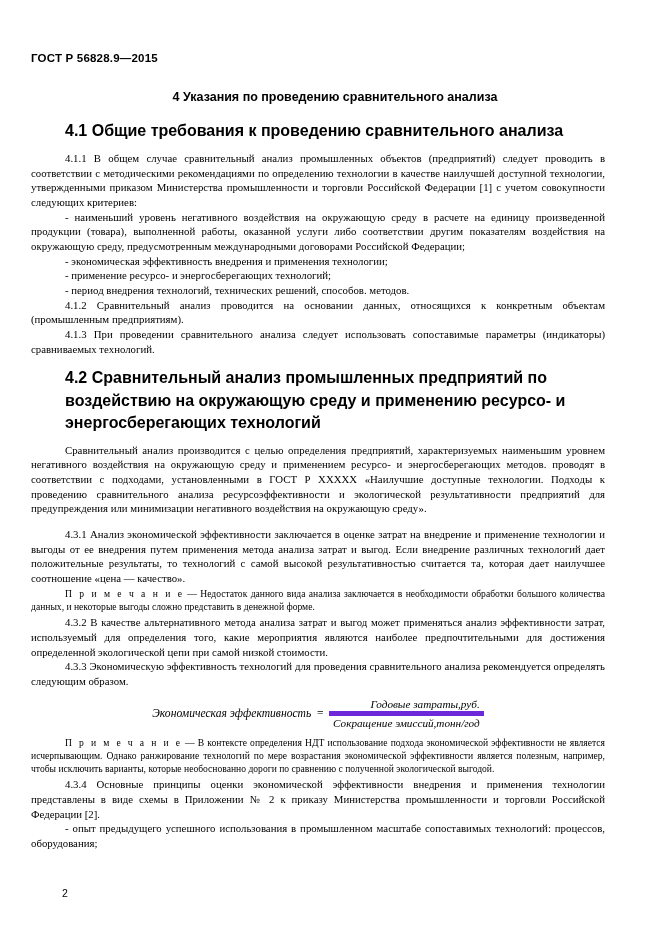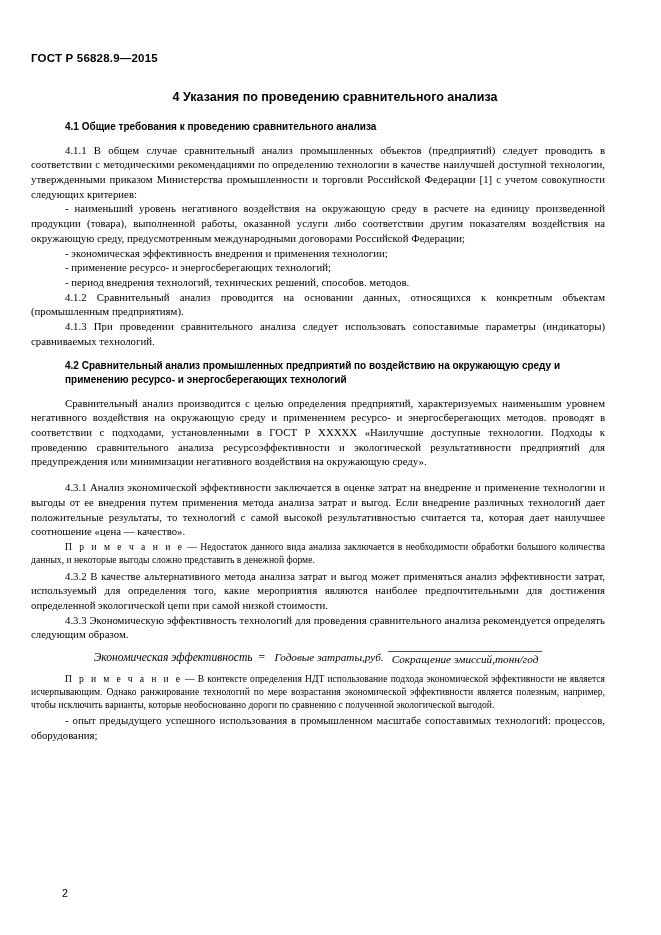--- a/index.html
+++ b/index.html
@@ -33,21 +33,21 @@
   h1.sec {
     font-family: "Liberation Sans", sans-serif;
     font-size: 12.5px;
     font-weight: bold;
     margin: 0 0 16px 0;
     padding-left: 34px;
     text-align: center;
   }
   h2.sub {
     font-family: "Liberation Sans", sans-serif;
-    font-size: 10px;
+    font-size: 16px;
     font-weight: bold;
     margin: 0 0 9px 0;
     padding-left: 34px;
     line-height: 1.38;
   }
   h2.sub.wide {
     padding-left: 34px;
     padding-right: 0px;
   }
   p {
@@ -82,30 +82,31 @@
     align-items: center;
     font-family: "Liberation Serif", serif;
     font-style: italic;
     font-size: 11.6px;
     white-space: nowrap;
   }
   .formula .lhs { margin-right: 5px; }
   .formula .eq { margin: 0 5px 0 0; }
   .frac {
     display: inline-flex;
-    align-items: flex-start;
+    flex-direction: column;
+    align-items: flex-end;
     vertical-align: middle;
   }
   .frac .num {
     padding: 0 4px 1px 4px;
     font-size: 11.2px;
   }
   .frac .den {
     padding: 1px 4px 0 4px;
-    border-top: 1px solid #6d28d9;
+    border-top: 5px solid #6d28d9;
     font-size: 11.2px;
   }
   .pagenum {
     position: absolute;
     left: 62px;
     bottom: 36px;
     font-family: "Liberation Sans", sans-serif;
     font-size: 10.5px;
   }
 </style>
@@ -156,16 +157,17 @@
         <span class="num">Годовые затраты,руб.</span>
         <span class="den">Сокращение эмиссий,тонн/год</span>
       </span>
     </div>
   </div>
 
   <div class="note"><span class="lbl">П р и м е ч а н и е</span><span>  — В контексте определения НДТ использование подхода экономической эффективности не является исчерпывающим. Однако ранжирование технологий по мере возрастания экономической эффективности является полезным, например, чтобы исключить варианты, которые необоснованно дороги по сравнению с полученной экологической выгодой.</span></div>
 
   <div class="gap-sm"></div>
 
+  <p class="ind">4.3.4 Основные принципы оценки экономической эффективности внедрения и применения технологии представлены в виде схемы в Приложении № 2 к приказу Министерства промышленности и торговли Российской Федерации [2].</p>
   <p class="ind">- опыт предыдущего успешного использования в промышленном масштабе сопоставимых технологий: процессов, оборудования;</p>
 
   <div class="pagenum">2</div>
 </div>
 
 </body></html>

